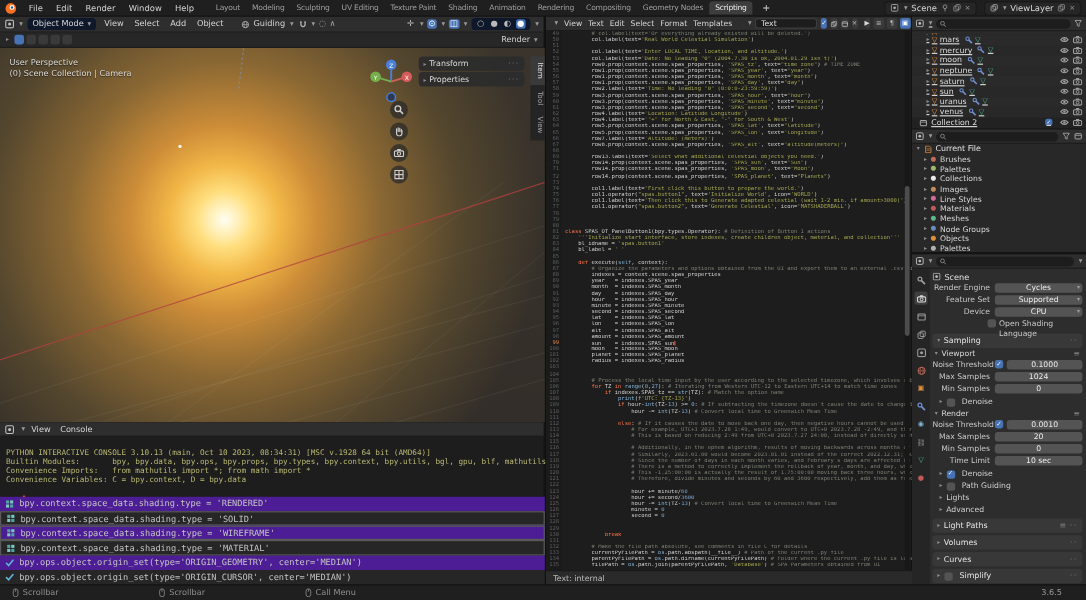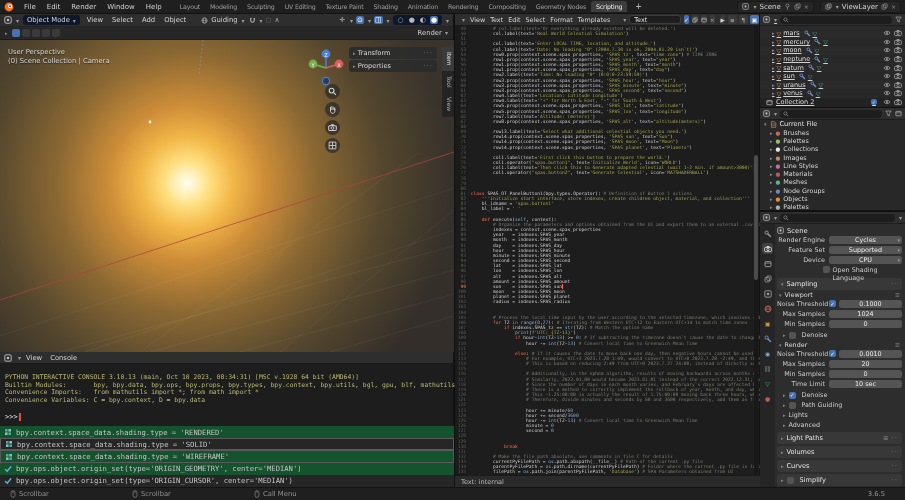--- a/index.html
+++ b/index.html
@@ -58,21 +58,21 @@
   .console{left:0;top:352px;width:454px;height:135px;background:#1d1d1d;border-right:1px solid #131313;}
   .ehdr{height:12px;background:#2e2e2e;display:flex;align-items:center;gap:5px;padding:0 4px;
         font-size:6.8px;color:#d5d5d5;border-bottom:1px solid #1a1a1a;}
   .banner{font-family:"DejaVu Sans Mono",monospace;font-size:6.4px;line-height:7.4px;color:#b9b873;
           white-space:pre;padding:4px 0 0 5px;}
   .promptrow{font-family:"DejaVu Sans Mono",monospace;font-size:7px;color:#e8e8e8;padding:3px 0 2px 5px;
              display:flex;align-items:center;}
   .cursor{display:inline-block;width:2px;height:8px;background:#e0503c;margin-left:1px;}
   .logrows{position:absolute;left:0;bottom:0;width:454px;}
   .logrow{height:12.2px;display:flex;align-items:center;gap:4px;padding:0 4px;
-          font-family:"DejaVu Sans Mono",monospace;font-size:7.2px;color:#c4c4c4;background:#14532d;}
+          font-family:"DejaVu Sans Mono",monospace;font-size:7.2px;color:#c4c4c4;background:#4c1d95;}
   .logrow.alt{background:#262626;}
   .logrow.boxed{border:1px solid #5a5a5a;}
 
   
   .texted{left:455px;top:14px;width:305px;height:473px;background:#1d1d1d;border-right:1px solid #131313;}
   .ted-hdr{height:12px;background:#2e2e2e;display:flex;align-items:center;gap:3px;padding:0 3px;
            font-size:6.4px;color:#d5d5d5;white-space:nowrap;border-bottom:1px solid #1a1a1a;}
   .ted-hdr .menu{padding:0 2px;}
   .dbfield{background:#1d1d1d;border:1px solid #3c3c3c;border-radius:3px;padding:0 4px;height:9px;
            display:flex;align-items:center;min-width:52px;font-size:6.4px;color:#e0e0e0;}
@@ -445,20 +445,26 @@
           <svg class="i" width="8" height="8">
             <use href="#i-shadinglog"></use>
           </svg>
           <span>bpy.context.space_data.shading.type = 'SOLID'</span>
         </div>
         <div class="logrow boxed">
           <svg class="i" width="8" height="8">
             <use href="#i-shadinglog"></use>
           </svg>
           <span>bpy.context.space_data.shading.type = 'WIREFRAME'</span>
+        </div>
+        <div class="logrow alt boxed">
+          <svg class="i" width="8" height="8">
+            <use href="#i-shadinglog"></use>
+          </svg>
+          <span>bpy.context.space_data.shading.type = 'MATERIAL'</span>
         </div>
         <div class="logrow">
           <svg class="i" width="8" height="8">
             <use href="#i-checklog"></use>
           </svg>
           <span>bpy.ops.object.origin_set(type='ORIGIN_GEOMETRY', center='MEDIAN')</span>
         </div>
         <div class="logrow alt">
           <svg class="i" width="8" height="8">
             <use href="#i-checklog"></use>

